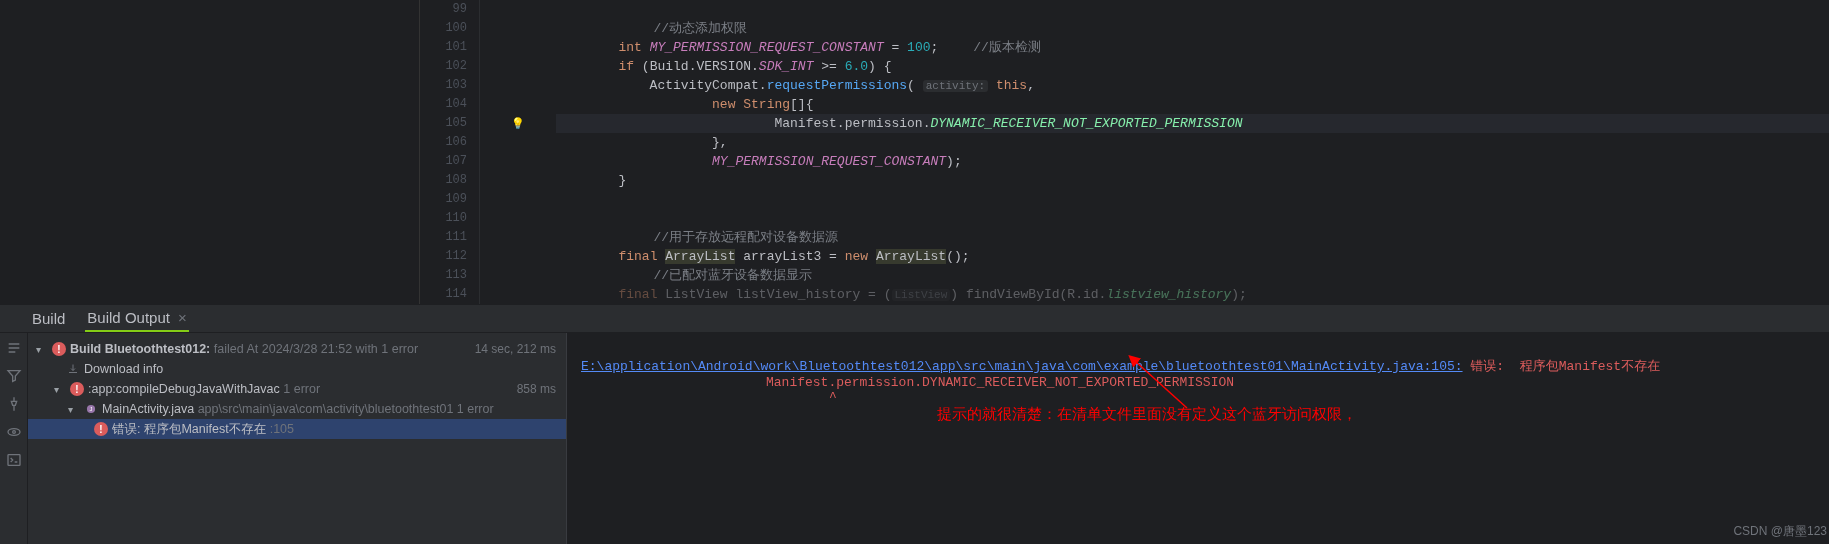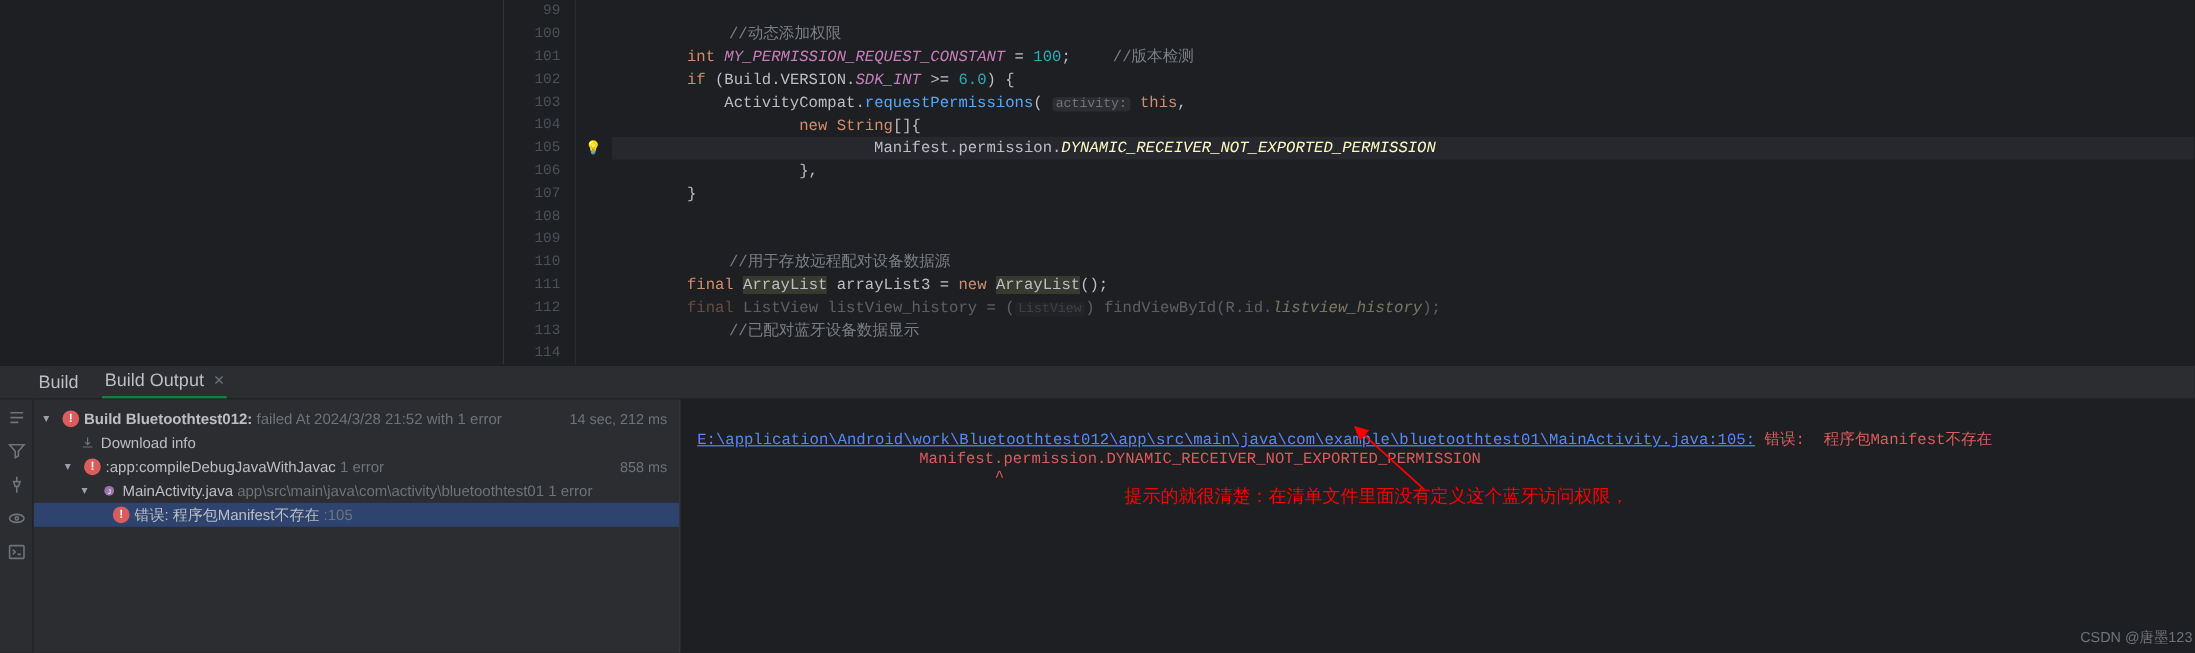--- a/index.html
+++ b/index.html
@@ -23,20 +23,21 @@
 .left-gutter {
   width: 420px;
   background: #1e1f22;
   border-right: 1px solid #333;
 }
 .code-panel {
   flex: 1;
   display: flex;
   background: #1e1f22;
   overflow: hidden;
+  gap: 23px;
 }
 .gutter {
   width: 60px;
   text-align: right;
   padding-right: 12px;
   color: #4b5059;
   font-size: 12px;
   user-select: none;
   background: #1e1f22;
   border-right: 1px solid #2b2d30;
@@ -61,21 +62,21 @@
 }
 .code-line.highlighted { background: #26282e; }
 .c-comment { color: #7a7e85; margin-left: 35px; }
 .c-keyword { color: #cf8e6d; }
 .c-const { color: #c77dbb; font-style: italic; }
 .c-num { color: #2aacb8; }
 .c-method { color: #56a8f5; }
 .c-param-hint { color: #6f737a; background: #2b2d30; padding: 0 3px; border-radius: 3px; font-size: 11px; }
 .c-this { color: #cf8e6d; }
 .c-string-cls { color: #cf8e6d; }
-.c-field { color: #fef9c3; font-style: italic;}
+.c-field { color: #86efac; font-style: italic;}
 .c-class-use { background: #373a2e; }
 
 .bottom-panel {
   height: 240px;
   background: #2b2d30;
   border-top: 1px solid #1e1f22;
   display: flex;
   flex-direction: column;
 }
 .tab-bar {
@@ -83,21 +84,21 @@
   display: flex;
   align-items: center;
   padding-left: 30px;
   gap: 18px;
   background: #2b2d30;
   border-bottom: 1px solid #1e1f22;
   font-family: "Segoe UI", Arial, sans-serif;
   font-size: 15px;
 }
 .tab { color: #bcbec4; padding: 4px 2px; }
-.tab.active { border-bottom: 2px solid #15803d; }
+.tab.active { border-bottom: 2px solid #84cc16; }
 .tab-close { color: #6f737a; margin-left: 4px; cursor: pointer; }
 
 .panel-body {
   flex: 1;
   display: flex;
 }
 .tool-strip {
   width: 28px;
   background: #2b2d30;
   display: flex;
@@ -216,27 +217,28 @@
       </div>
     <div class="code-lines" id="codelines">
         <div class="code-line"></div>
         <div class="code-line">        <span class="c-comment">//动态添加权限</span></div>
         <div class="code-line">        <span class="c-keyword">int</span> <span class="c-const">MY_PERMISSION_REQUEST_CONSTANT</span> = <span class="c-num">100</span>;<span class="c-comment">//版本检测</span></div>
         <div class="code-line">        <span class="c-keyword">if</span> (Build.VERSION.<span class="c-const">SDK_INT</span> &gt;= <span class="c-num">6.0</span>) {</div>
         <div class="code-line">            ActivityCompat.<span class="c-method">requestPermissions</span>( <span class="c-param-hint">activity:</span> <span class="c-this">this</span>,</div>
         <div class="code-line">                    <span class="c-keyword">new</span> <span class="c-string-cls">String</span>[]{</div>
         <div class="code-line highlighted">                            Manifest.permission.<span class="c-field">DYNAMIC_RECEIVER_NOT_EXPORTED_PERMISSION</span></div>
         <div class="code-line">                    },</div>
+        <div class="code-line">                    <span class="c-const">MY_PERMISSION_REQUEST_CONSTANT</span>);</div>
         <div class="code-line">        }</div>
         <div class="code-line"></div>
         <div class="code-line"></div>
         <div class="code-line">        <span class="c-comment">//用于存放远程配对设备数据源</span></div>
         <div class="code-line">        <span class="c-keyword">final</span> <span class="c-class-use">ArrayList</span> arrayList3 = <span class="c-keyword">new</span> <span class="c-class-use">ArrayList</span>();</div>
+        <div class="code-line">        <span class="c-comment">//已配对蓝牙设备数据显示</span></div>
         <div class="code-line">        <span class="c-keyword" style="opacity:.4">final</span> <span style="opacity:.4">ListView listView_history = (</span><span class="c-param-hint" style="opacity:.4">ListView</span><span style="opacity:.4">) findViewById(R.id.</span><span class="c-field" style="opacity:.4">listview_history</span><span style="opacity:.4">);</span></div>
-        <div class="code-line">        <span class="c-comment">//已配对蓝牙设备数据显示</span></div>
       </div>
   </div>
 </div>
 
 <div class="bottom-panel">
   <div class="tab-bar">
     <span class="tab">Build</span>
     <span class="tab active">
       <span>Build Output</span>
       <span class="tab-close">×</span>

